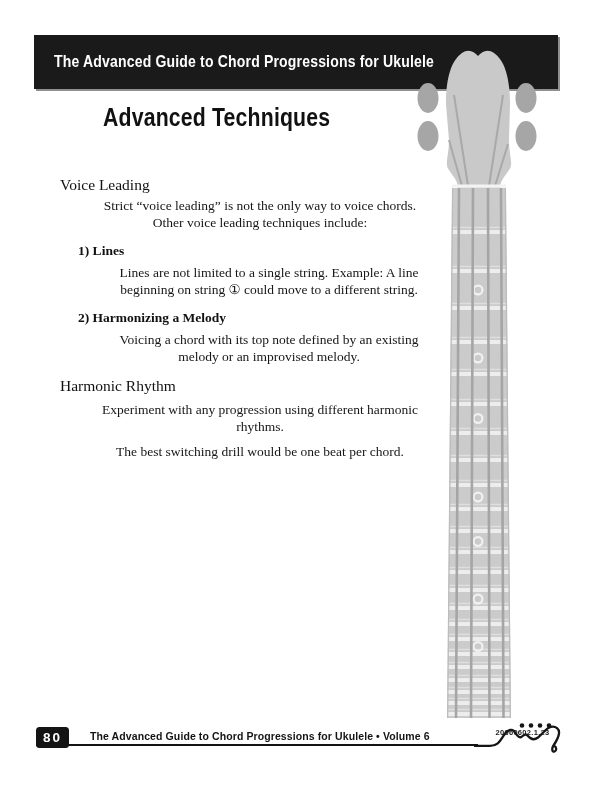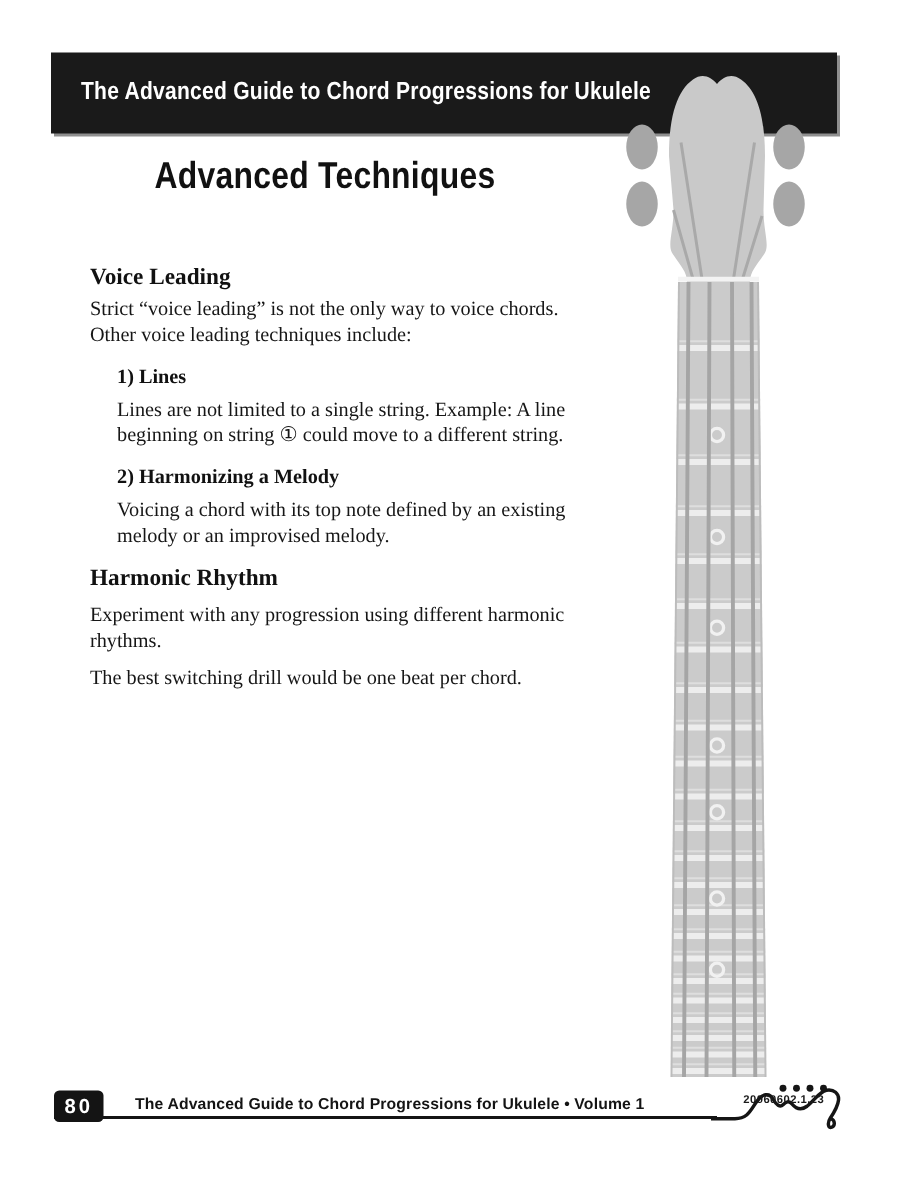--- a/index.html
+++ b/index.html
@@ -27,25 +27,25 @@
   .title .tt{
     display:inline-block;font-size:25px;font-weight:bold;letter-spacing:0.2px;
     transform:scaleX(0.85);transform-origin:50% 50%;white-space:nowrap;color:#111;
   }
   
   .content{
     position:absolute;left:60px;top:175px;width:400px;z-index:3;
     font-family:"Liberation Serif",serif;font-size:13.5px;line-height:17px;
   }
   .content h2{
-    margin:0;font-size:15.5px;line-height:19px;font-weight:bold;
+    margin:0;font-size:15.5px;line-height:19px;font-weight:normal;
     font-family:"Liberation Serif",serif;color:#111;
   }
   .content h2.hr-head{margin-top:11px;}
-  .content .p{margin:3px 0 0 0;white-space:pre-line;}
+  .content .p{margin:3px 0 0 0;white-space:pre-line;text-align:center;}
   .content .sub{margin-left:18px;}
   .content h3{
     margin:11px 0 0 0;font-size:13.5px;line-height:17px;font-weight:bold;
     font-family:"Liberation Serif",serif;color:#111;
   }
   .content .p.after-sub{margin-top:5px;}
   .content .p.space{margin-top:6px;}
   .content .p.space2{margin-top:8px;}
   
   .footer-rule{position:absolute;left:36px;top:744px;width:442px;height:2.4px;background:#141414;z-index:2;}
@@ -136,21 +136,21 @@
     </div>
 
     <h2 class="hr-head">Harmonic Rhythm</h2>
     <div class="p space">Experiment with any progression using different harmonic
 rhythms.</div>
     <div class="p space2">The best switching drill would be one beat per chord.</div>
   </div>
 
   <div class="footer-rule"></div>
   <div class="page-badge">80</div>
-  <div class="footer-title">The Advanced Guide to Chord Progressions for Ukulele • Volume 1</div>
+  <div class="footer-title">The Advanced Guide to Chord Progressions for Ukulele • Volume 6</div>
 
   <svg class="doodle" viewBox="474 712 96 52" aria-hidden="true">
     <path d="M474,745.8 L490,745.8 C498,745.8 500,741 504,735 C508,729 513,728 515.5,733
          C517.5,736.5 520,738.5 522,736.5 C524,734.5 526,733.5 528,736
          C530.5,739 534,740.5 538,737.5 C543,733.5 546.5,727.5 551,726.8
          C556,726 559.5,729 559,733.5 C558.5,738 555.5,742.5 553.5,745.5
          C551.5,748.5 552,752.5 554.5,751.5 C557,750.5 556.5,747 554.5,746" stroke="#151515" stroke-width="2.3" fill="none" stroke-linecap="round" stroke-linejoin="round"></path>
     <g fill="#151515">
       <circle cx="522" cy="725.5" r="2.3"></circle>
       <circle cx="531" cy="725.5" r="2.3"></circle>

